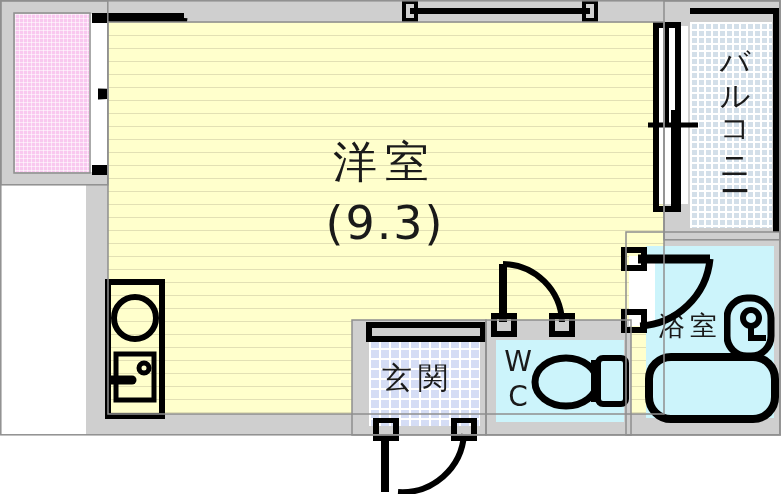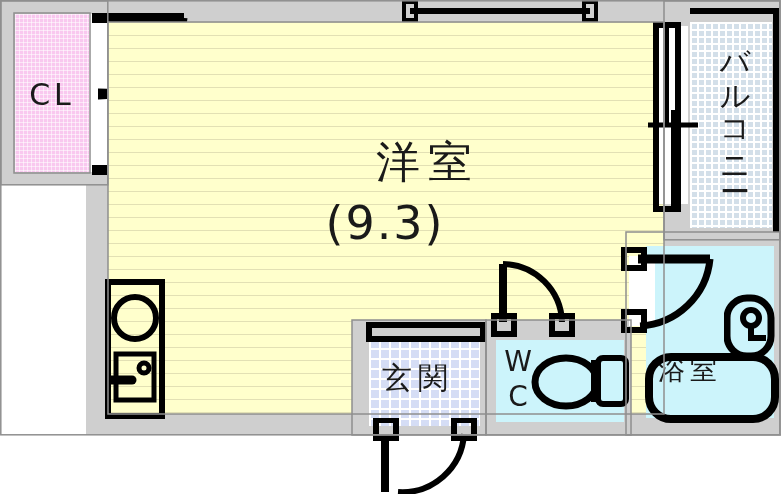--- a/index.html
+++ b/index.html
@@ -90,36 +90,35 @@
 
   <div class="abs floor-tile-balcony" style="left:690px; top:22px; width:82px; height:206px;"></div>
 
   <svg class="abs" style="left:660px; top:0px;" width="121" height="240" viewBox="0 0 121 240">
     <path class="ink" d="M30 11 L116 11 L116 232" stroke-width="6"></path>
     <path class="ink" d="M30 5 L120 5" stroke-width="0"></path>
   </svg>
   <div class="abs lbl lbl-jp vert" style="left:712px; top:28px; width:38px; font-size:30px;">バルコニー</div>
 
   <div class="abs floor-pink" style="left:15px; top:14px; width:74px; height:158px;"></div>
-  <div class="abs lbl" style="left:15px; top:80px; width:74px; font-size:30px; letter-spacing:4px;">CL</div>
 
   <div class="abs white" style="left:89px; top:14px; width:19px; height:158px;"></div>
 
   <svg class="abs" style="left:88px; top:8px;" width="115" height="172" viewBox="0 0 115 172">
 
     <path class="ink" d="M4 10 L96 10" stroke-width="10" stroke-linecap="butt"></path>
     <path class="ink" d="M96 10 A86 86 0 0 1 10 88" stroke-width="7"></path>
 
     <path class="ink" d="M4 162 L96 162" stroke-width="10" stroke-linecap="butt"></path>
     <path class="ink" d="M96 162 A86 86 0 0 0 10 84" stroke-width="7"></path>
   </svg>
 
   <div class="abs floor-yellow" style="left:108px; top:22px; width:556px; height:392px;"></div>
 
-  <div class="abs lbl lbl-jp" style="left:290px; top:140px; width:190px; font-size:44px; letter-spacing:8px;text-align:right;">洋室</div>
+  <div class="abs lbl lbl-jp" style="left:290px; top:140px; width:190px; font-size:44px; letter-spacing:8px;">洋室</div>
   <div class="abs lbl" style="left:290px; top:200px; width:190px; font-size:46px; letter-spacing:2px;">(9.3)</div>
 
   <svg class="abs" style="left:400px; top:0px;" width="200" height="24" viewBox="0 0 200 24">
     <rect class="ink" x="4" y="2" width="12" height="18" fill="#ffffff" stroke-width="4"></rect>
     <rect class="ink" x="184" y="2" width="12" height="18" fill="#ffffff" stroke-width="4"></rect>
     <path class="ink" d="M10 11 L190 11" stroke-width="6"></path>
   </svg>
 
   <div class="abs white" style="left:654px; top:26px; width:34px; height:178px;"></div>
   <svg class="abs" style="left:648px; top:20px;" width="54" height="194" viewBox="0 0 54 194">
@@ -164,21 +163,21 @@
   </svg>
 
   <svg class="abs" style="left:490px; top:258px;" width="92" height="80" viewBox="0 0 92 80">
     <rect class="ink" x="4" y="58" width="20" height="18" fill="#ffffff" stroke-width="6"></rect>
     <rect class="ink" x="62" y="58" width="20" height="18" fill="#ffffff" stroke-width="6"></rect>
     <path class="ink" d="M13 64 L13 6" stroke-width="8"></path>
     <path class="ink" d="M13 6 A60 60 0 0 1 72 64" stroke-width="6"></path>
   </svg>
 
   <div class="abs floor-cyan" style="left:646px; top:246px; width:128px; height:172px;"></div>
-  <div class="abs lbl lbl-jp" style="left:650px; top:312px; width:80px; font-size:27px; letter-spacing:5px;margin-top:44px;">浴室</div>
+  <div class="abs lbl lbl-jp" style="left:650px; top:312px; width:80px; font-size:27px; letter-spacing:5px;">浴室</div>
 
   <div class="abs white" style="left:629px; top:256px; width:26px; height:70px;"></div>
   <svg class="abs" style="left:620px; top:246px;" width="110" height="96" viewBox="0 0 110 96">
     <rect class="ink" x="4" y="4" width="20" height="18" fill="#ffffff" stroke-width="6"></rect>
     <rect class="ink" x="4" y="66" width="20" height="18" fill="#ffffff" stroke-width="6"></rect>
     <path class="ink" d="M18 13 L90 13" stroke-width="9"></path>
     <path class="ink" d="M90 13 A74 74 0 0 1 20 80" stroke-width="7"></path>
   </svg>
 
   <svg class="abs" style="left:724px; top:294px;" width="58" height="68" viewBox="0 0 58 68">

